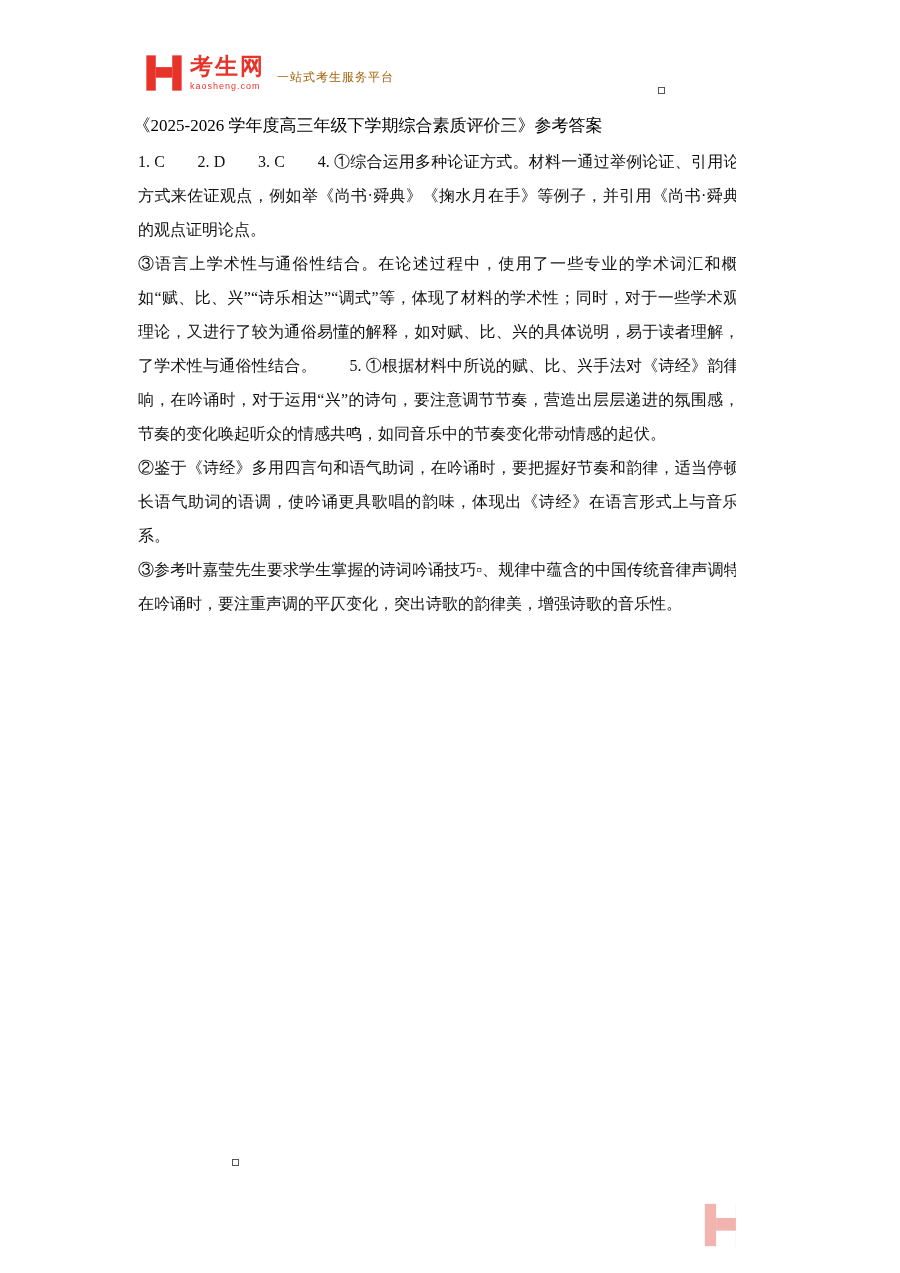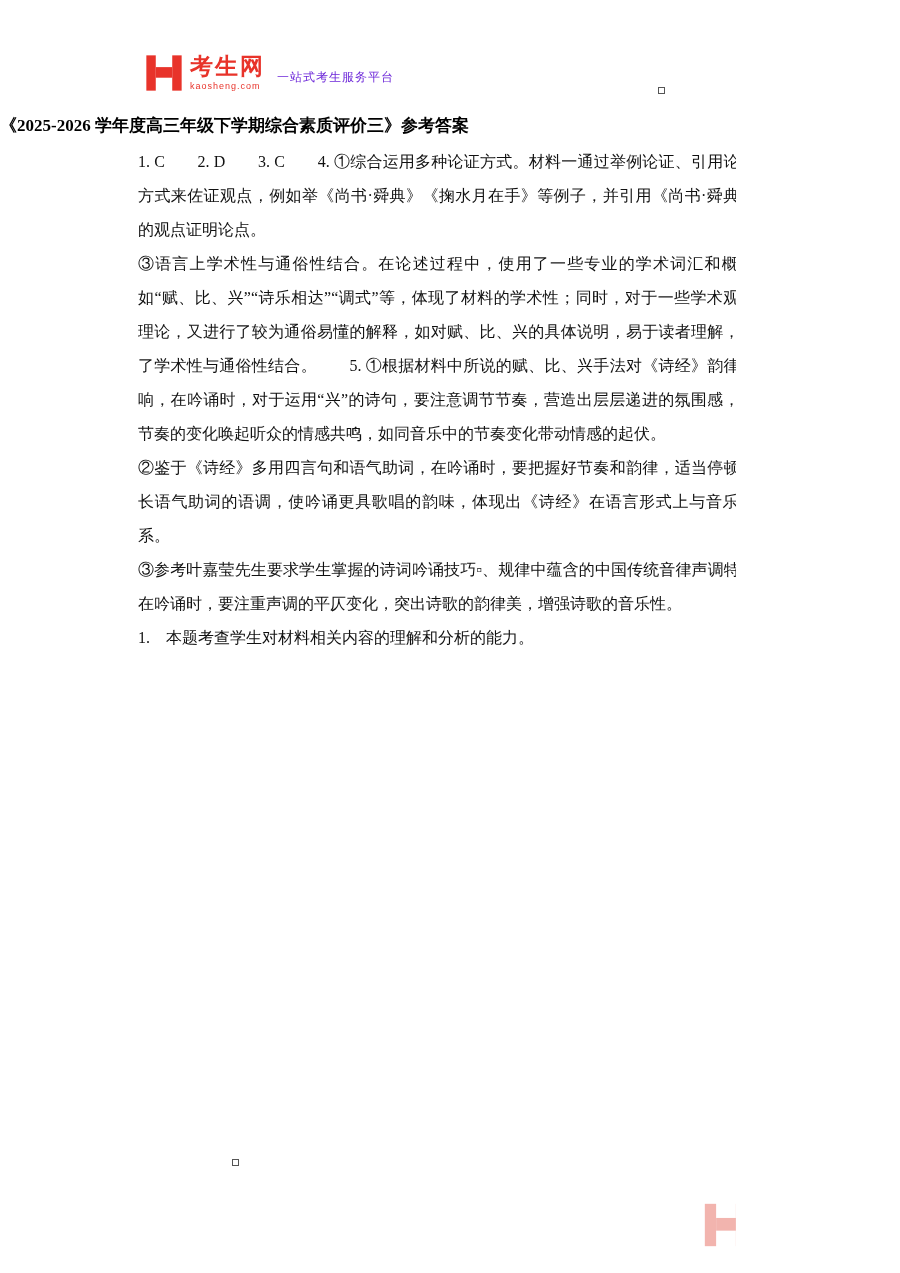--- a/index.html
+++ b/index.html
@@ -30,39 +30,40 @@
     line-height: 1.15; letter-spacing: 2px;
   }
   .brand-domain {
     font-family: "Liberation Sans", "DejaVu Sans", sans-serif;
     font-size: 9px; color: #e8332a; letter-spacing: 1px; margin-top: 2px;
   }
   .brand-tagline {
     font-family: Liberation Serif, serif;
     align-self: flex-end;
     margin-left: 12px; margin-bottom: 7px;
-    font-size: 12px; color: #6d28d9; letter-spacing: 1px;
+    font-size: 12px; color: #a16207; letter-spacing: 1px;
   }
 
   
   .glyph-box {
     position: absolute;
     width: 7px; height: 7px;
     border: 1px solid #555555;
     background: #ffffff;
   }
   .glyph-box-top { left: 658px; top: 87px; }
   .glyph-box-bottom { left: 232px; top: 1159px; }
 
   
   .doc-title {
     position: absolute;
     left: 0; right: 0; top: 114px;
+    text-align: center;
     font-size: 17px;
-    font-weight: 700;
+    font-weight: 400;
     color: #000000;
   }
 
   
   .doc-body {
     position: absolute;
     left: 138px; top: 145px;
     width: 634px;
     font-size: 16px;
     line-height: 34px;
@@ -113,21 +114,20 @@
 
   <span class="glyph-box glyph-box-top"></span>
 
   <h1 class="doc-title">《2025-2026 学年度高三年级下学期综合素质评价三》参考答案</h1>
 
   <div class="doc-body" id="doc-body">
       <p class="doc-par">1. C　　2. D　　3. C　　4. ①综合运用多种论证方式。材料一通过举例论证、引用论证等方式来佐证观点，例如举《尚书·舜典》《掬水月在手》等例子，并引用《尚书·舜典》中的观点证明论点。</p>
       <p class="doc-par">③语言上学术性与通俗性结合。在论述过程中，使用了一些专业的学术词汇和概念，如“赋、比、兴”“诗乐相达”“调式”等，体现了材料的学术性；同时，对于一些学术观点和理论，又进行了较为通俗易懂的解释，如对赋、比、兴的具体说明，易于读者理解，做到了学术性与通俗性结合。　　5. ①根据材料中所说的赋、比、兴手法对《诗经》韵律的影响，在吟诵时，对于运用“兴”的诗句，要注意调节节奏，营造出层层递进的氛围感，通过节奏的变化唤起听众的情感共鸣，如同音乐中的节奏变化带动情感的起伏。</p>
       <p class="doc-par">②鉴于《诗经》多用四言句和语气助词，在吟诵时，要把握好节奏和韵律，适当停顿和拉长语气助词的语调，使吟诵更具歌唱的韵味，体现出《诗经》在语言形式上与音乐的联系。</p>
       <p class="doc-par">③参考叶嘉莹先生要求学生掌握的诗词吟诵技巧▫、规律中蕴含的中国传统音律声调特点。在吟诵时，要注重声调的平仄变化，突出诗歌的韵律美，增强诗歌的音乐性。</p>
-      <p class="doc-par">1.　本题考查学生对材料相关内容的理解和分析的能力。</p>
     </div>
 
   <span class="glyph-box glyph-box-bottom"></span>
 
   <div class="brand-watermark">
     <svg class="wm-icon" viewBox="0 0 30 34" aria-hidden="true">
       <rect x="0" y="2" width="8" height="30"></rect>
       <rect x="22" y="2" width="8" height="30"></rect>
       <rect x="8" y="12" width="14" height="9"></rect>
     </svg>

